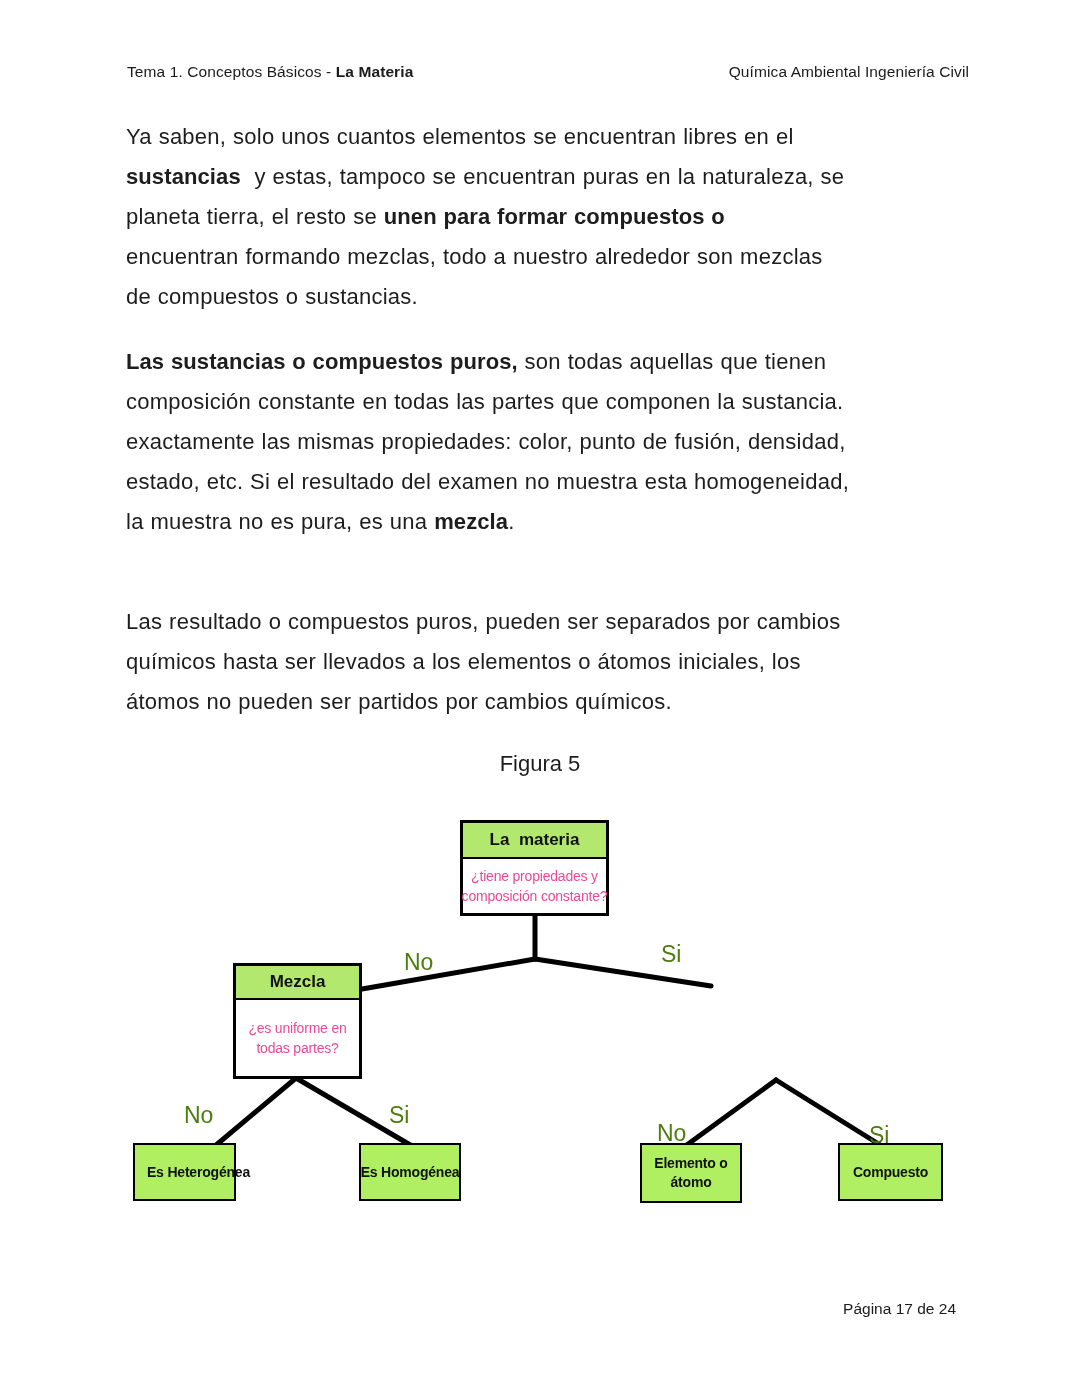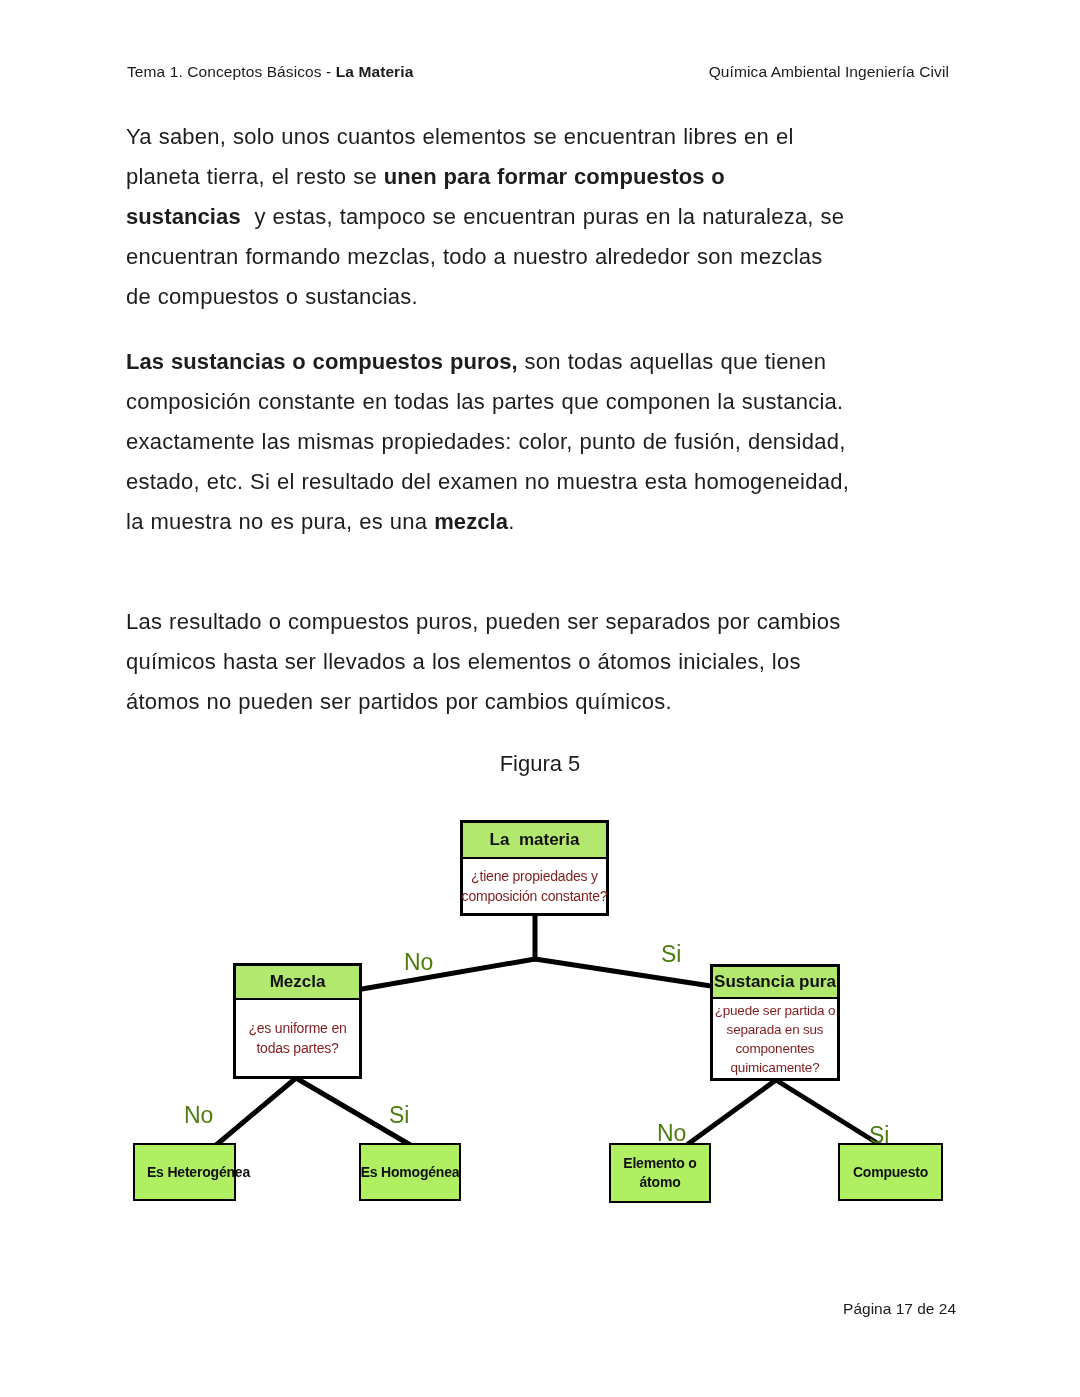--- a/index.html
+++ b/index.html
@@ -14,21 +14,21 @@
     position:relative;
     width:1080px;height:1397px;
     background:#ffffff;
     font-family:"Liberation Sans","DejaVu Sans",sans-serif;
     color:var(--ink);
     overflow:hidden;
   }
   
   .runhead{position:absolute;top:63px;font-size:15.5px;letter-spacing:.1px;color:#1b1b1b;white-space:pre;}
   .runhead.left{left:127px;}
-  .runhead.right{right:131px;}
+  .runhead.right{right:111px;}
   .runhead .b{font-weight:700;}
   .runfoot{position:absolute;top:1300px;right:124px;font-size:15.5px;color:#1b1b1b;}
   
   .para{
     position:absolute;left:126px;width:840px;
     font-size:22px;line-height:40px;font-weight:400;
     letter-spacing:.25px;word-spacing:.5px;color:#1d1d1d;
   }
   .para-0{top:117px;}
   .para-1{top:342px;}
@@ -46,21 +46,21 @@
     background:#ffffff;text-align:center;
   }
   .node-title{
     background:var(--header-green);
     border-bottom:2.5px solid var(--line-black);
     font-weight:700;font-size:17px;color:#111;
     display:flex;align-items:center;justify-content:center;
     white-space:pre;
   }
   .node-question{
-    font-size:14px;line-height:20px;color:#7f1d1d;
+    font-size:14px;line-height:20px;color:#ec4899;
     letter-spacing:-.2px;white-space:pre;
     display:flex;align-items:center;justify-content:center;flex:1;
   }
   .node.decision{display:flex;flex-direction:column;}
   .leaf{
     position:absolute;border:2.5px solid var(--line-black);
     background:var(--leaf-green);
     display:flex;align-items:center;justify-content:center;
     text-align:center;font-weight:700;font-size:14px;line-height:19px;
     letter-spacing:-.2px;color:#111;white-space:pre;
@@ -72,41 +72,41 @@
   
   #node-materia{left:460px;top:820px;width:149px;height:96px;}
   #node-materia .node-title{height:36px;}
   #node-mezcla{left:233px;top:963px;width:129px;height:116px;}
   #node-mezcla .node-title{height:34px;}
   #node-sustancia{left:710px;top:964px;width:130px;height:117px;}
   #node-sustancia .node-title{height:32px;}
   #node-sustancia .node-question{font-size:13.5px;line-height:19px;}
   #leaf-heterogenea{left:133px;top:1143px;width:103px;height:58px;padding-left:28px;}
   #leaf-homogenea{left:359px;top:1143px;width:102px;height:58px;}
-  #leaf-elemento{left:609px;top:1143px;width:102px;height:60px;}
+  #leaf-elemento{left:640px;top:1143px;width:102px;height:60px;}
   #leaf-compuesto{left:838px;top:1143px;width:105px;height:58px;}
   #lbl-root-no{left:404px;top:949px;}
   #lbl-root-si{left:661px;top:941px;}
   #lbl-mezcla-no{left:184px;top:1102px;}
   #lbl-mezcla-si{left:389px;top:1102px;}
   #lbl-sust-no{left:657px;top:1120px;}
   #lbl-sust-si{left:869px;top:1122px;}
 </style>
 </head>
 <body>
 
 <div class="page">
 
   <div class="runhead left"><span>Tema 1. Conceptos Básicos - </span><span class="b">La Materia</span></div>
   <div class="runhead right">Química Ambiental Ingeniería Civil</div>
 
   <div class="para para-0">
       <div class="doc-line"><span>Ya saben, solo unos cuantos elementos se encuentran libres en el</span></div>
+      <div class="doc-line"><span class="b">sustancias</span><span>  y estas, tampoco se encuentran puras en la naturaleza, se</span></div>
       <div class="doc-line"><span>planeta tierra, el resto se </span><span class="b">unen para formar compuestos o</span></div>
-      <div class="doc-line"><span class="b">sustancias</span><span>  y estas, tampoco se encuentran puras en la naturaleza, se</span></div>
       <div class="doc-line"><span>encuentran formando mezclas, todo a nuestro alrededor son mezclas</span></div>
       <div class="doc-line"><span>de compuestos o sustancias.</span></div>
     </div>
   <div class="para para-1">
       <div class="doc-line"><span class="b">Las sustancias o compuestos puros,</span><span> son todas aquellas que tienen</span></div>
       <div class="doc-line"><span>composición constante en todas las partes que componen la sustancia.</span></div>
       <div class="doc-line"><span>exactamente las mismas propiedades: color, punto de fusión, densidad,</span></div>
       <div class="doc-line"><span>estado, etc. Si el resultado del examen no muestra esta homogeneidad,</span></div>
       <div class="doc-line"><span>la muestra no es pura, es una </span><span class="b">mezcla</span><span>.</span></div>
     </div>
@@ -131,24 +131,20 @@
   <div class="node decision" id="node-materia">
     <div class="node-title">La  materia</div>
     <div class="node-question">¿tiene propiedades y<br>composición constante?</div>
   </div>
 
   <div class="node decision" id="node-mezcla">
     <div class="node-title">Mezcla</div>
     <div class="node-question">¿es uniforme en<br>todas partes?</div>
   </div>
 
-  <div class="node decision" id="node-sustancia">
-    <div class="node-title">Sustancia pura</div>
-    <div class="node-question">¿puede ser partida o<br>separada en sus<br>componentes<br>quimicamente?</div>
-  </div>
 
   <div class="leaf" id="leaf-heterogenea">Es Heterogénea</div>
   <div class="leaf" id="leaf-homogenea">Es Homogénea</div>
   <div class="leaf" id="leaf-elemento">Elemento o<br>átomo</div>
   <div class="leaf" id="leaf-compuesto">Compuesto</div>
 
   <div class="edge-label" id="lbl-root-no">No</div>
   <div class="edge-label" id="lbl-root-si">Si</div>
   <div class="edge-label" id="lbl-mezcla-no">No</div>
   <div class="edge-label" id="lbl-mezcla-si">Si</div>

